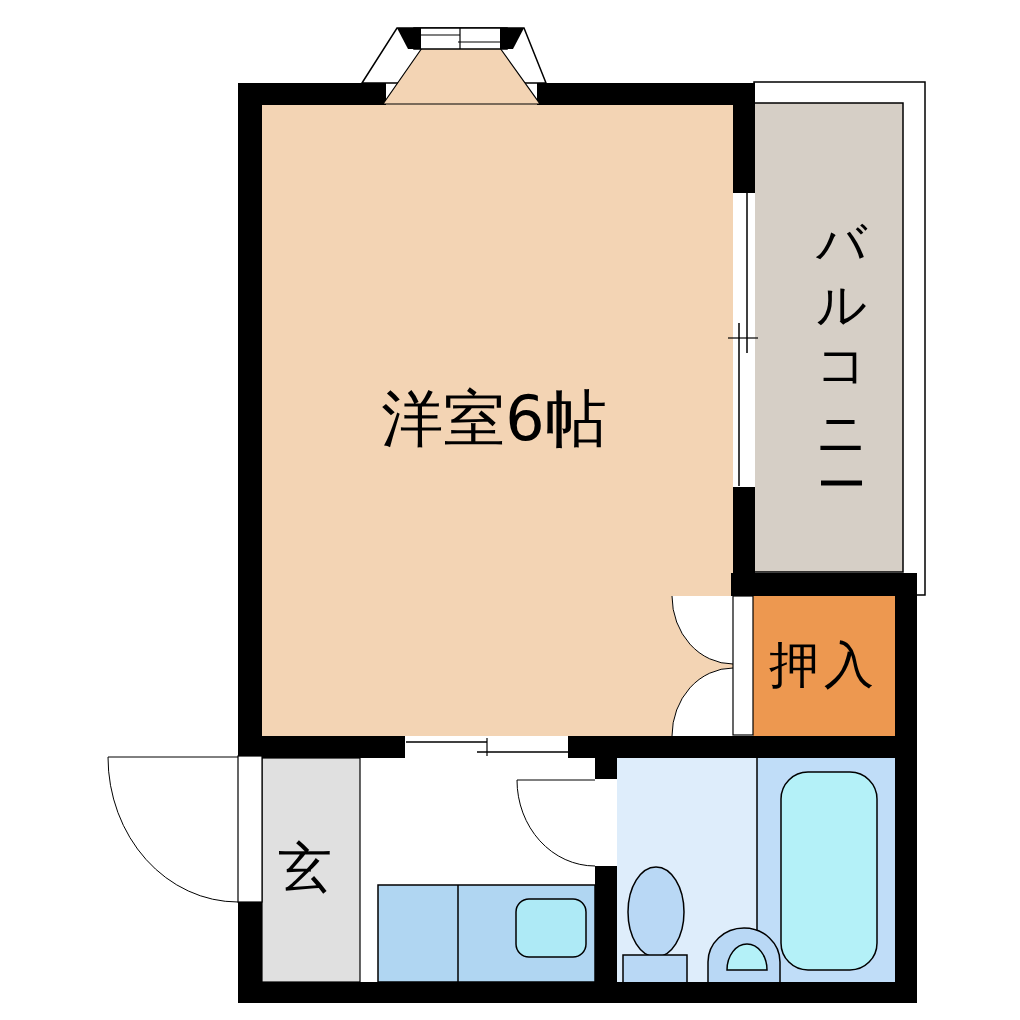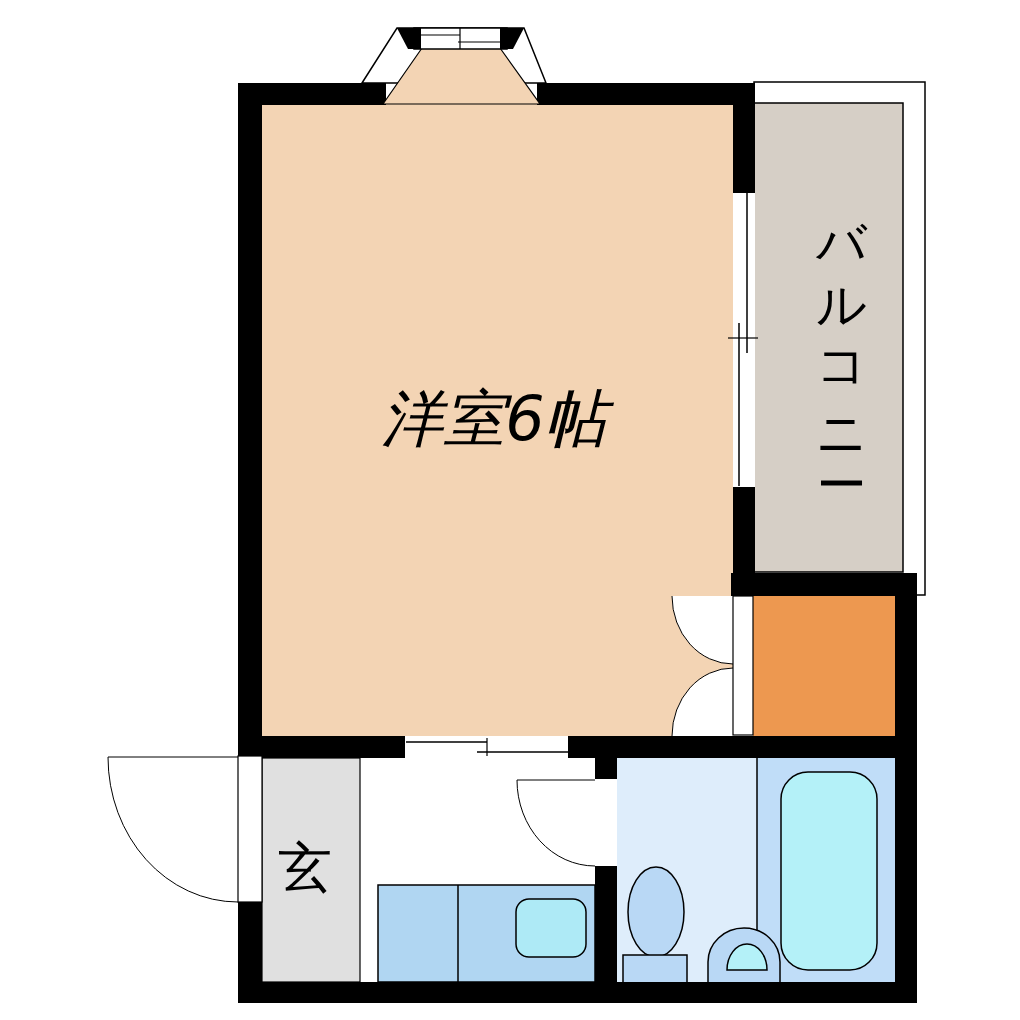--- a/index.html
+++ b/index.html
@@ -23,21 +23,21 @@
   .room-label {
     position: absolute;
     color: #000000;
     text-align: center;
     line-height: 1.05;
     white-space: nowrap;
     font-family: "DejaVu Sans", "Liberation Sans", sans-serif;
   }
   .label-main-room {
     left: 334px; top: 386px; width: 320px; height: 70px;
-    font-size: 62px; font-weight: 500; font-style: italic;
+    font-size: 62px; font-weight: 500;
   }
   .label-balcony {
     left: 810px; top: 156px; width: 58px; height: 345px;
     font-size: 50px; font-weight: 500;
     writing-mode: vertical-rl; text-orientation: mixed;
     letter-spacing: 0.22em;
   }
   .label-closet {
     left: 753px; top: 639px; width: 142px; height: 56px;
     font-size: 50px; font-weight: 500; letter-spacing: 0.10em;
@@ -140,14 +140,15 @@
 
     <g>
       <rect x="595" y="779" width="22" height="87" fill="#ffffff"></rect>
       <line x1="517" y1="780" x2="595" y2="780" stroke="#000000" stroke-width="1"></line>
       <path d="M517,780 A78,86 0 0 0 595,866" fill="none" stroke="#000000" stroke-width="1"></path>
     </g>
   </svg>
 
   <div class="room-label label-main-room">洋室6帖</div>
   <div class="room-label label-balcony">バルコニー</div>
+  <div class="room-label label-closet">押入</div>
   <div class="room-label label-entrance">玄</div>
 </div>
 
 </body></html>

